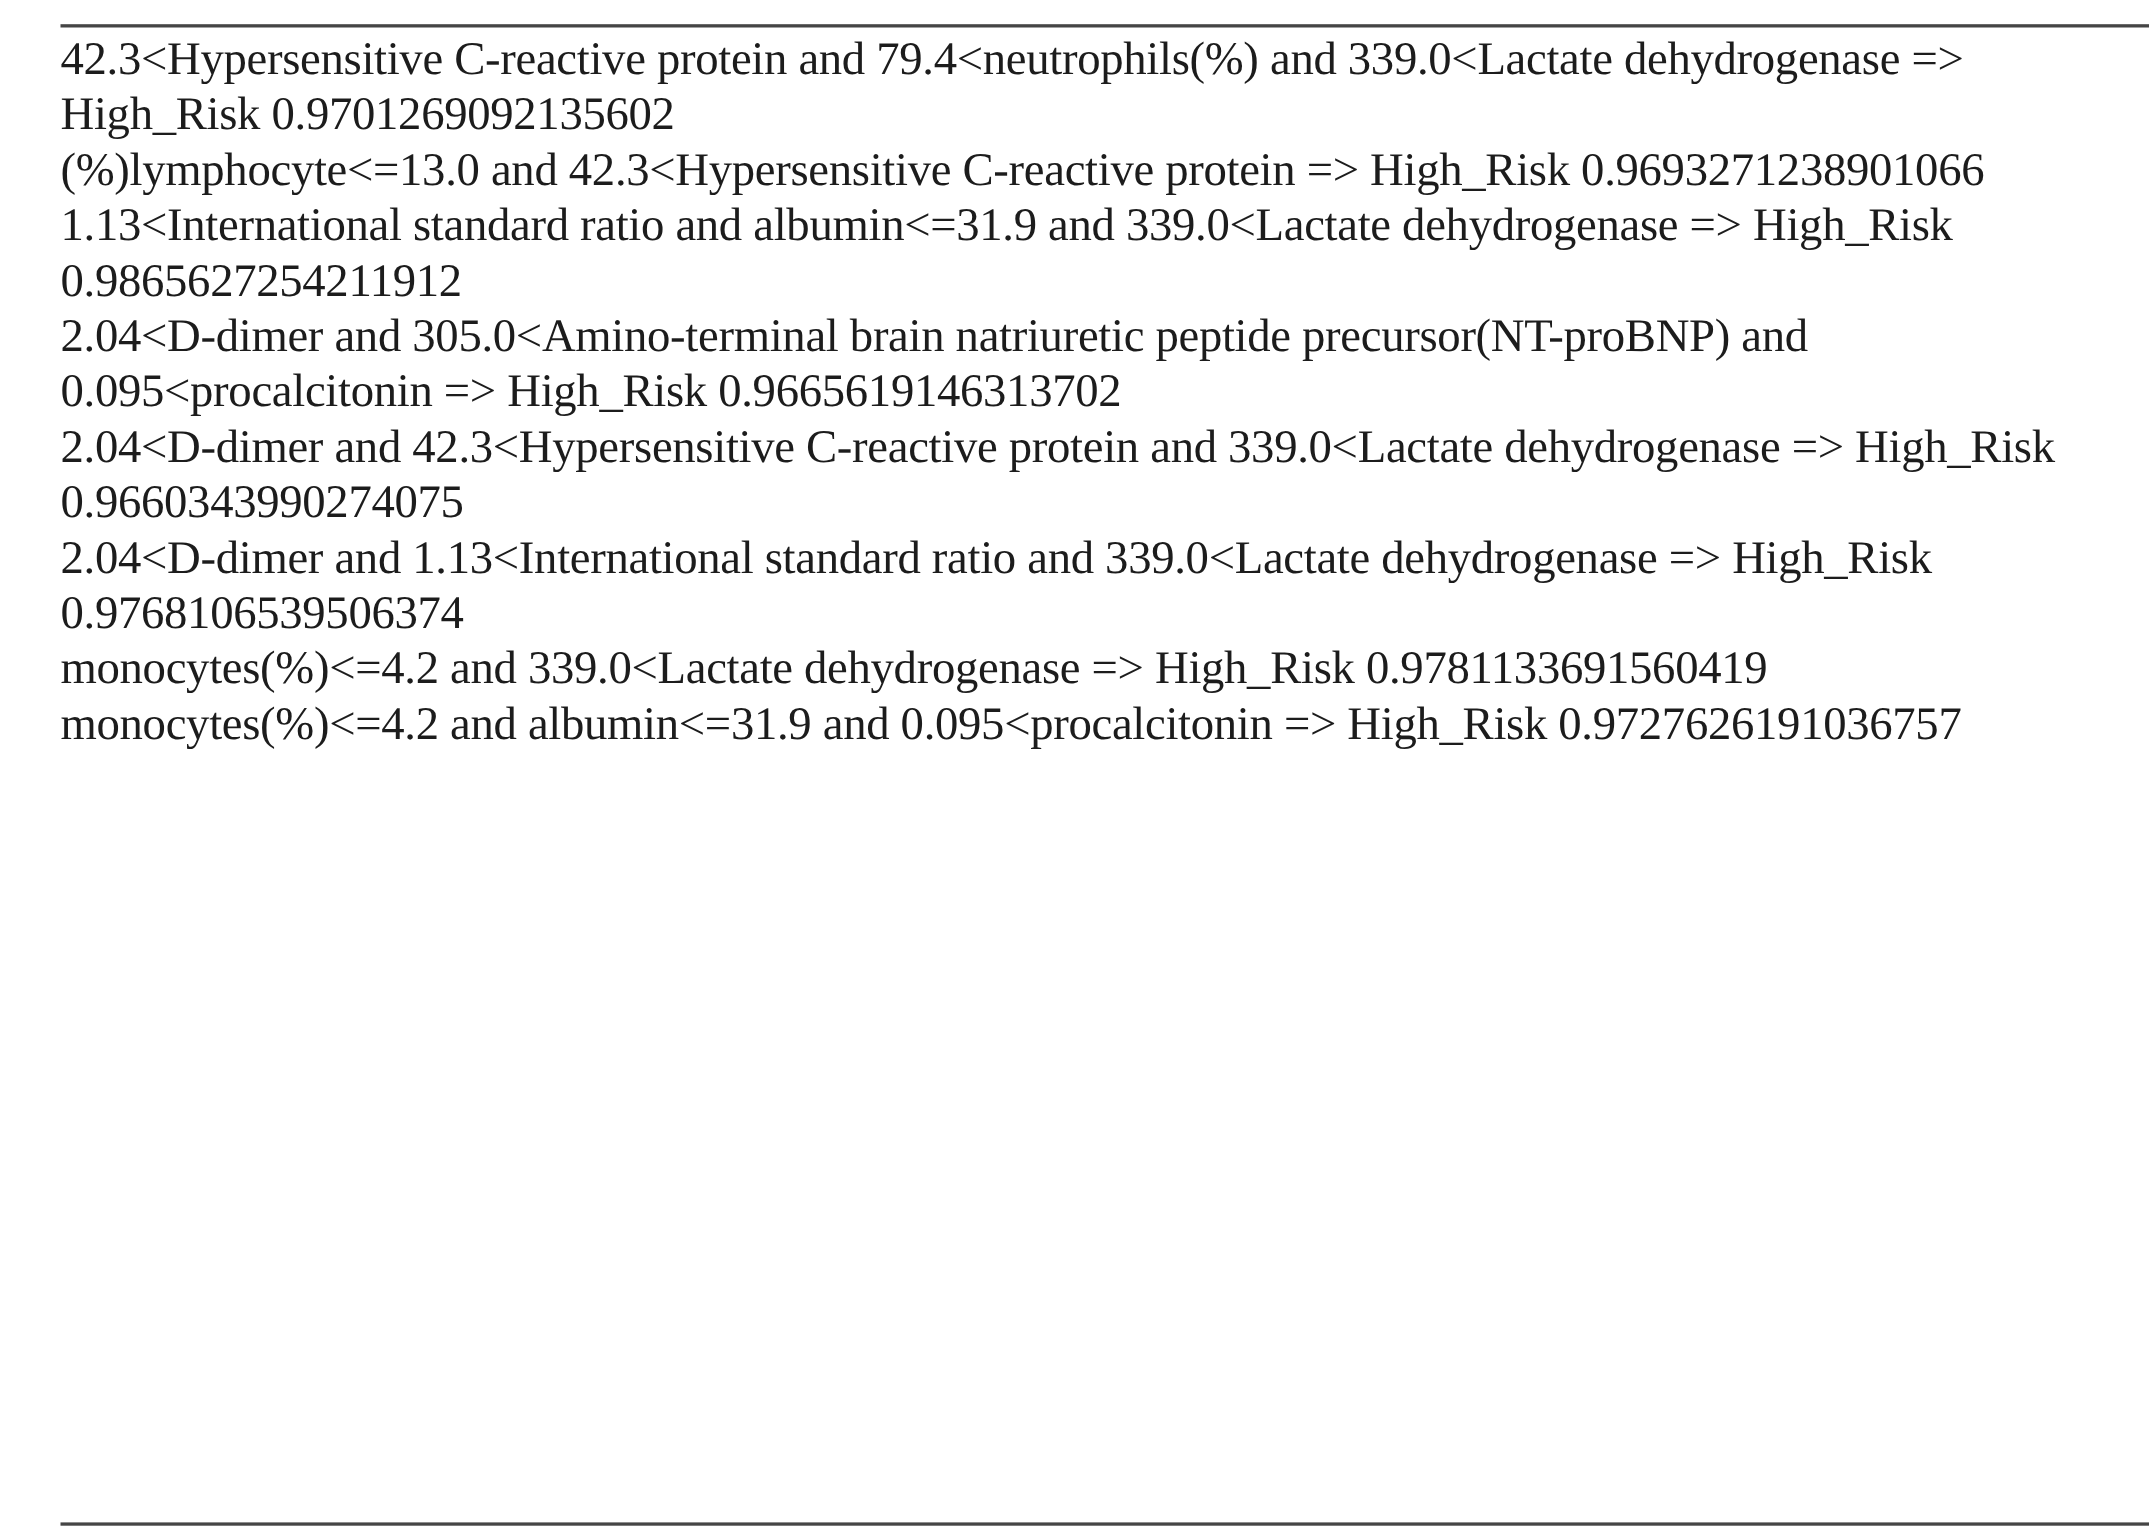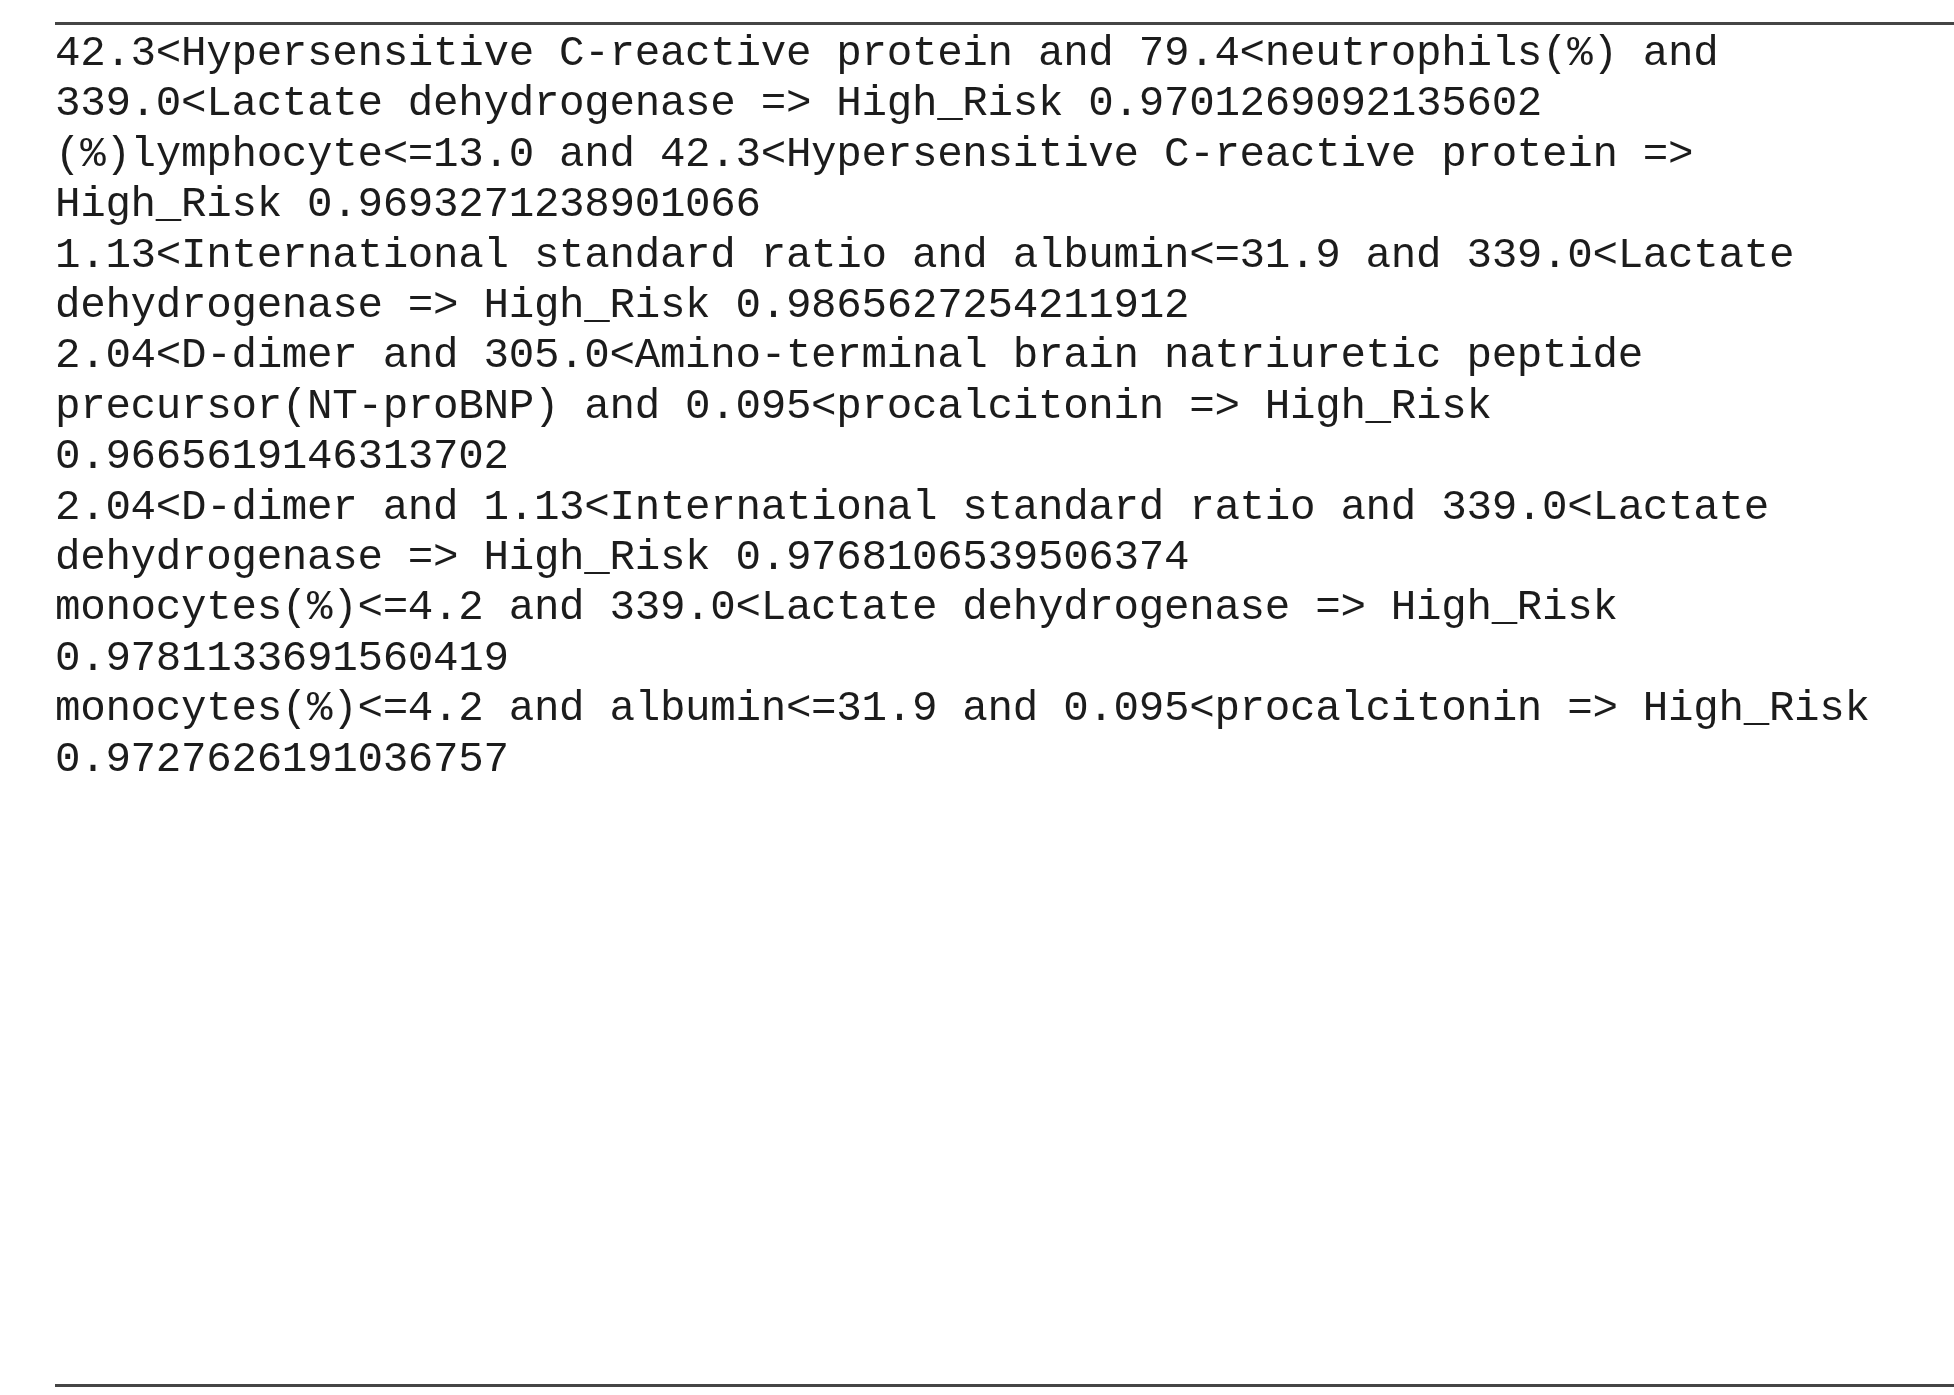--- a/index.html
+++ b/index.html
@@ -21,21 +21,21 @@
     height: 3px;
     background: #454545;
   }
   .table-rule.top { top: 22px; }
   .table-rule.bottom { top: 1384px; }
   .rules-block {
     position: absolute;
     left: 55px;
     top: 29px;
     width: 1866px;
-    font-family: Liberation Mono, monospace;
+    font-family: Liberation Serif, serif;
     font-size: 42.5px;
     line-height: 50.4px;
     letter-spacing: -0.3px;
     color: #1c1c1c;
   }
   .rule-item {
     margin: 0;
     padding: 0;
   }
 </style>
@@ -43,19 +43,20 @@
 <body>
 
 <div class="sheet">
   <div class="table-rule top"></div>
 
   <div class="rules-block">
     <p class="rule-item">42.3&lt;Hypersensitive C-reactive protein and 79.4&lt;neutrophils(%) and 339.0&lt;Lactate dehydrogenase =&gt; High_Risk 0.9701269092135602</p>
     <p class="rule-item">(%)lymphocyte&lt;=13.0 and 42.3&lt;Hypersensitive C-reactive protein =&gt; High_Risk 0.9693271238901066</p>
     <p class="rule-item">1.13&lt;International standard ratio and albumin&lt;=31.9 and 339.0&lt;Lactate dehydrogenase =&gt; High_Risk 0.9865627254211912</p>
     <p class="rule-item">2.04&lt;D-dimer and 305.0&lt;Amino-terminal brain natriuretic peptide precursor(NT-proBNP) and 0.095&lt;procalcitonin =&gt; High_Risk 0.9665619146313702</p>
+    <p class="rule-item">2.04&lt;D-dimer and 42.3&lt;Hypersensitive C-reactive protein and 339.0&lt;Lactate dehydrogenase =&gt; High_Risk 0.9660343990274075</p>
     <p class="rule-item">2.04&lt;D-dimer and 1.13&lt;International standard ratio and 339.0&lt;Lactate dehydrogenase =&gt; High_Risk 0.9768106539506374</p>
     <p class="rule-item">monocytes(%)&lt;=4.2 and 339.0&lt;Lactate dehydrogenase =&gt; High_Risk 0.9781133691560419</p>
     <p class="rule-item">monocytes(%)&lt;=4.2 and albumin&lt;=31.9 and 0.095&lt;procalcitonin =&gt; High_Risk 0.9727626191036757</p>
   </div>
 
   <div class="table-rule bottom"></div>
 </div>
 
 </body></html>

